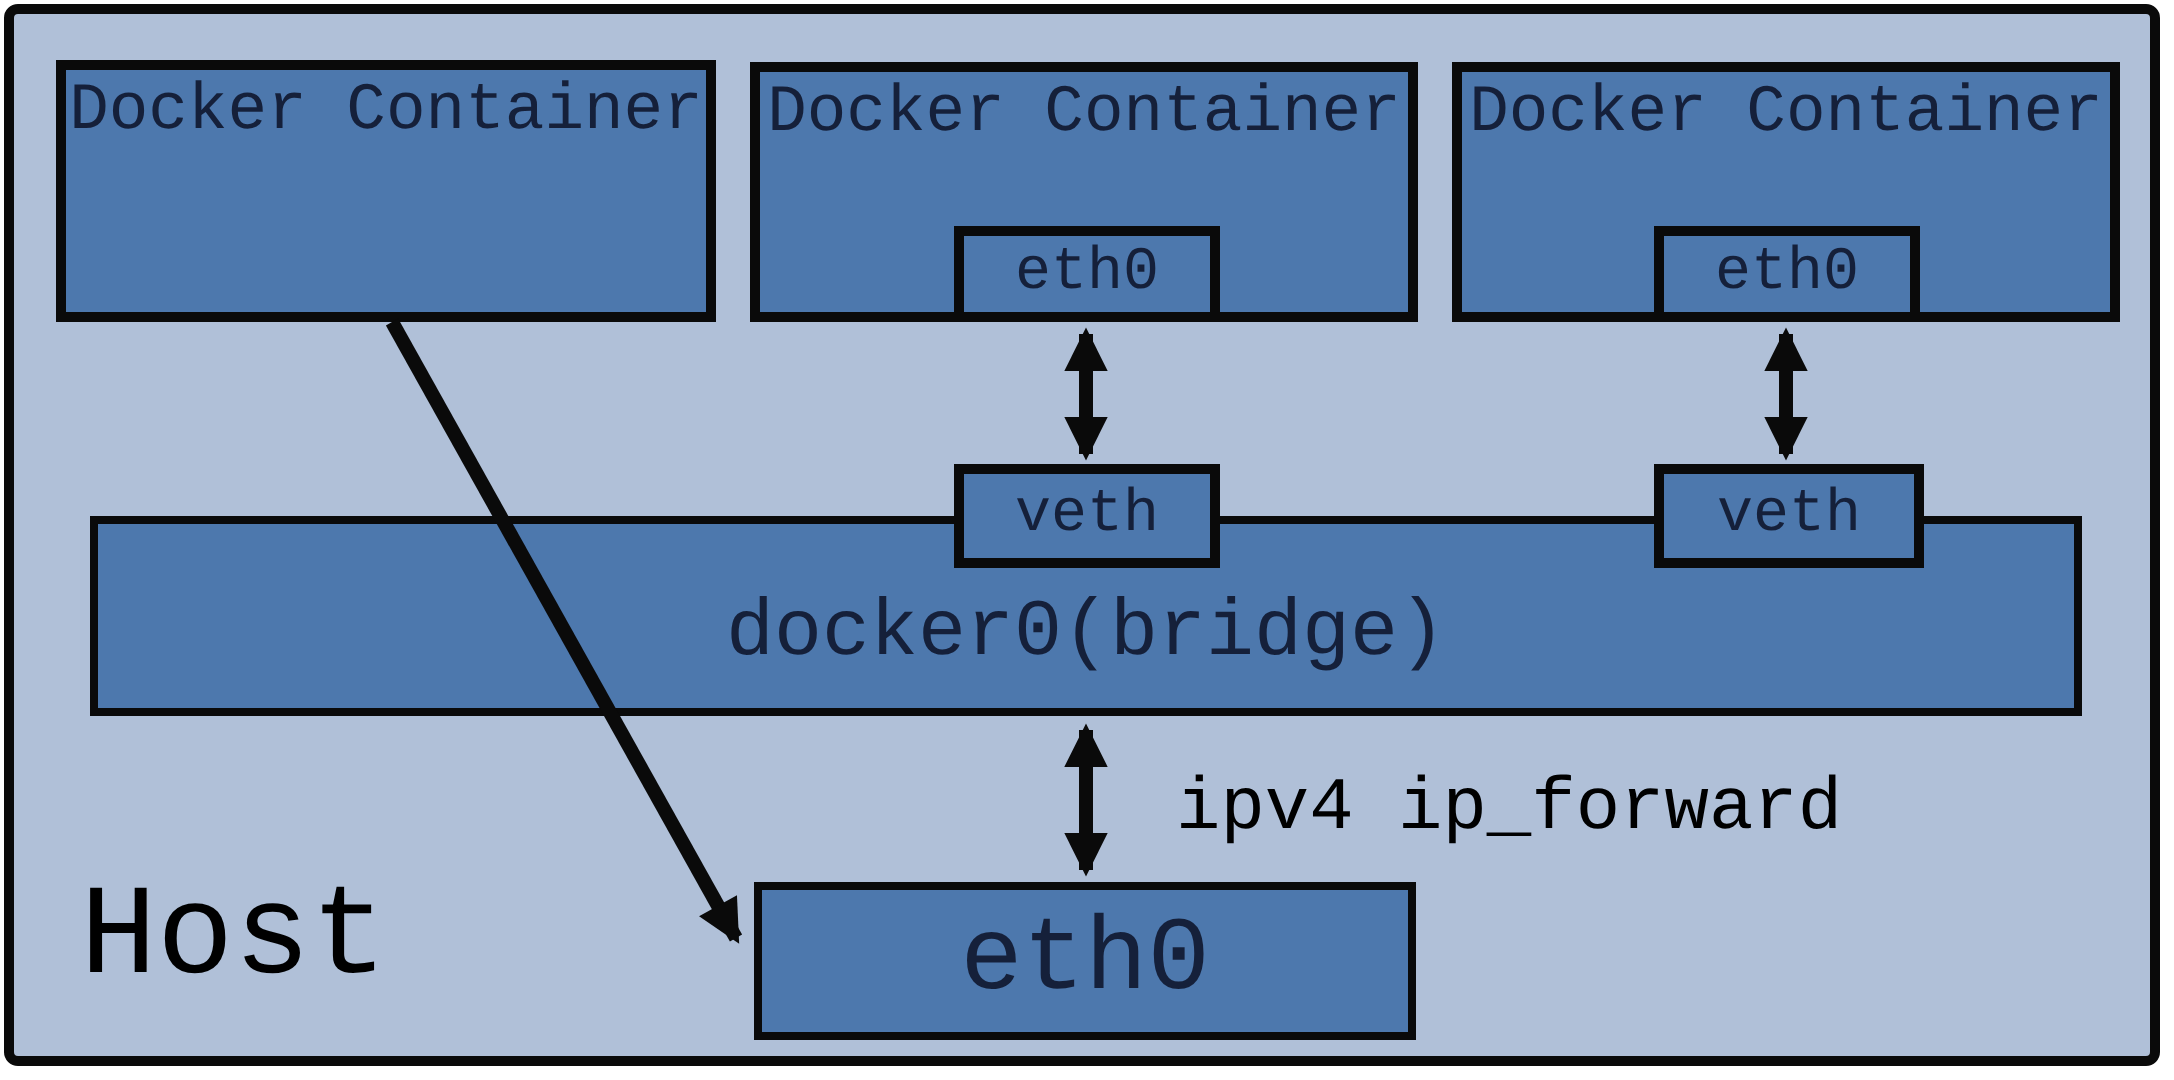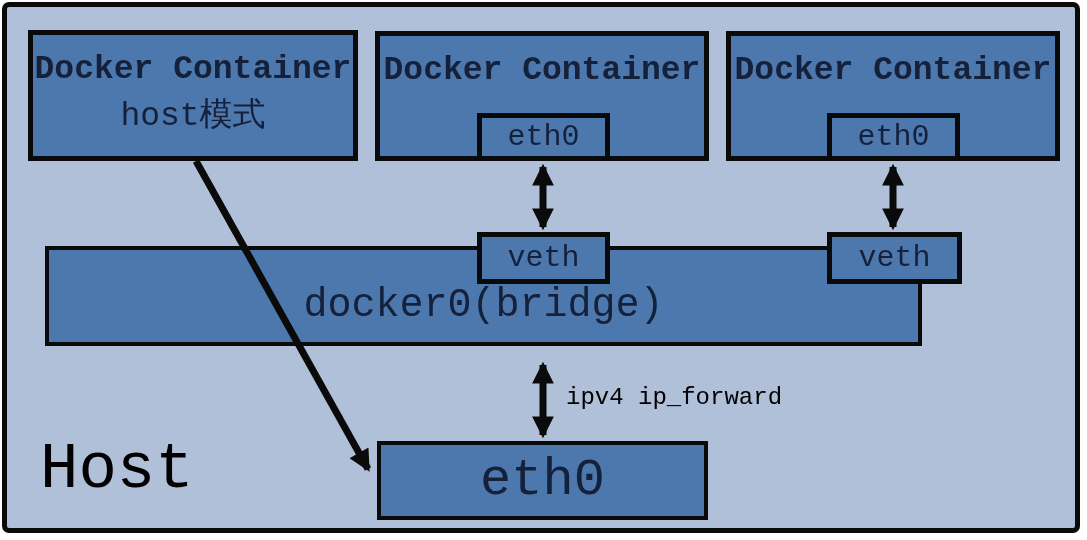--- a/index.html
+++ b/index.html
@@ -19,56 +19,55 @@
     position:absolute;left:2px;top:2px;width:1078px;height:531px;
     background:var(--background);border:5px solid var(--border);border-radius:7px;
     box-sizing:border-box;
   }
   .node{
     position:absolute;box-sizing:border-box;background:var(--box-fill);
     border:5px solid var(--border);color:var(--box-text);
     display:flex;align-items:center;justify-content:center;text-align:center;
   }
   .container-box{flex-direction:column;justify-content:flex-start;}
-  .container-title{font-size:33px;line-height:1.25;margin-top:14px;white-space:nowrap;font-weight:bold;}
+  .container-title{font-size:33px;line-height:1.25;white-space:nowrap;}
   .container-subtitle{font-size:33px;line-height:1.25;margin-top:6px;white-space:nowrap;}
   .chip{font-size:30px;z-index:3;}
   .box-host-mode{left:28px;top:30px;width:330px;height:131px;}
   .box-container-2{left:375px;top:31px;width:334px;height:130px;}
   .box-container-3{left:726px;top:31px;width:334px;height:130px;}
   .chip-eth-2{left:477px;top:113px;width:133px;height:48px;}
   .chip-eth-3{left:827px;top:113px;width:133px;height:48px;}
   .chip-veth-1{left:477px;top:232px;width:133px;height:52px;}
   .chip-veth-2{left:827px;top:232px;width:135px;height:52px;}
   .bridge-bar{
-    left:45px;top:246px;width:877px;height:100px;border-width:4px;
+    left:45px;top:258px;width:996px;height:100px;border-width:4px;
     font-size:40px;align-items:flex-end;padding-bottom:14px;z-index:2;
   }
   .host-eth{left:377px;top:441px;width:331px;height:79px;border-width:4px;font-size:52px;}
   .host-label{
     position:absolute;left:40px;top:434px;font-size:64px;color:var(--outer-text);
     white-space:nowrap;
   }
   .ipfwd-label{
-    position:absolute;left:566px;top:384px;font-size:24px;color:var(--outer-text);
+    position:absolute;left:588px;top:384px;font-size:37px;color:var(--outer-text);
     white-space:nowrap;
   }
   .arrow-layer{position:absolute;left:0;top:0;width:1087px;height:540px;z-index:4;pointer-events:none;}
   .arrow-layer *{stroke:var(--border);}
   .arrow-layer .head{fill:var(--border);stroke:none;}
 </style>
 </head>
 <body>
 
 <div class="stage">
   <div class="host-frame"></div>
 
   <div class="node container-box box-host-mode">
     <div class="container-title">Docker Container</div>
-    <div class="container-subtitle">host模式</div>
   </div>
 
   <div class="node container-box box-container-2">
     <div class="container-title">Docker Container</div>
   </div>
   <div class="node chip chip-eth-2">eth0</div>
 
   <div class="node container-box box-container-3">
     <div class="container-title">Docker Container</div>
   </div>

